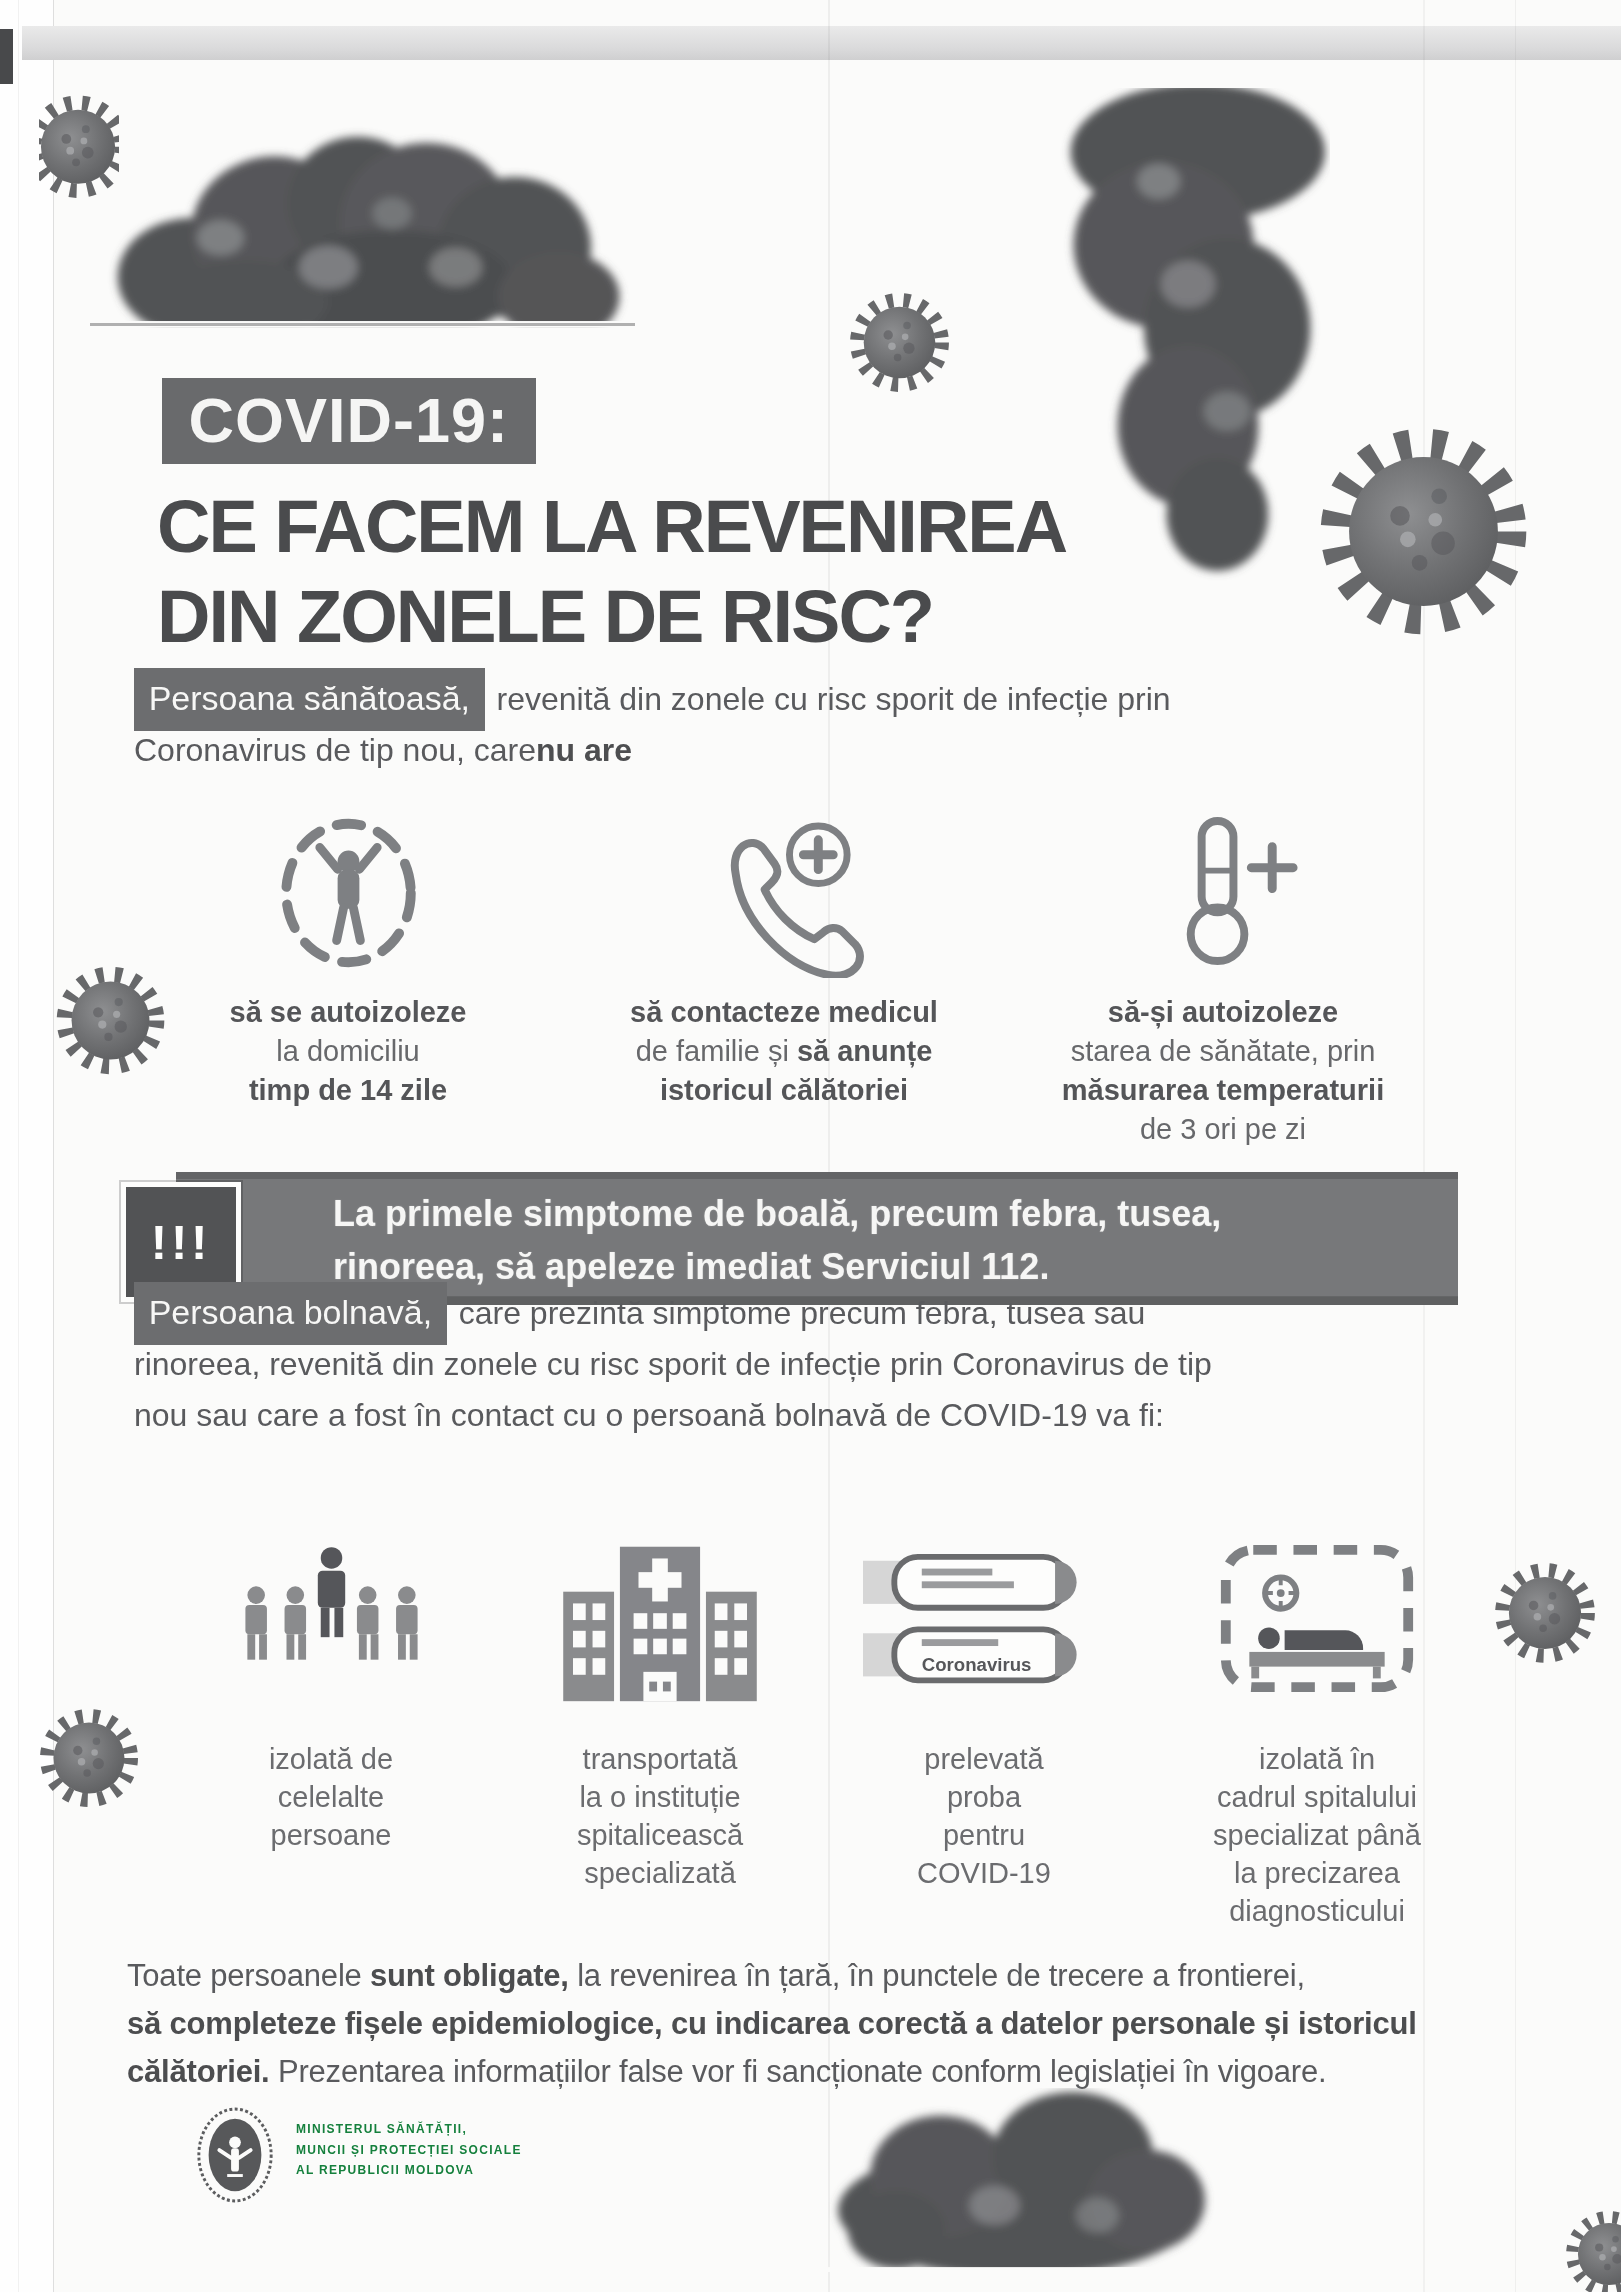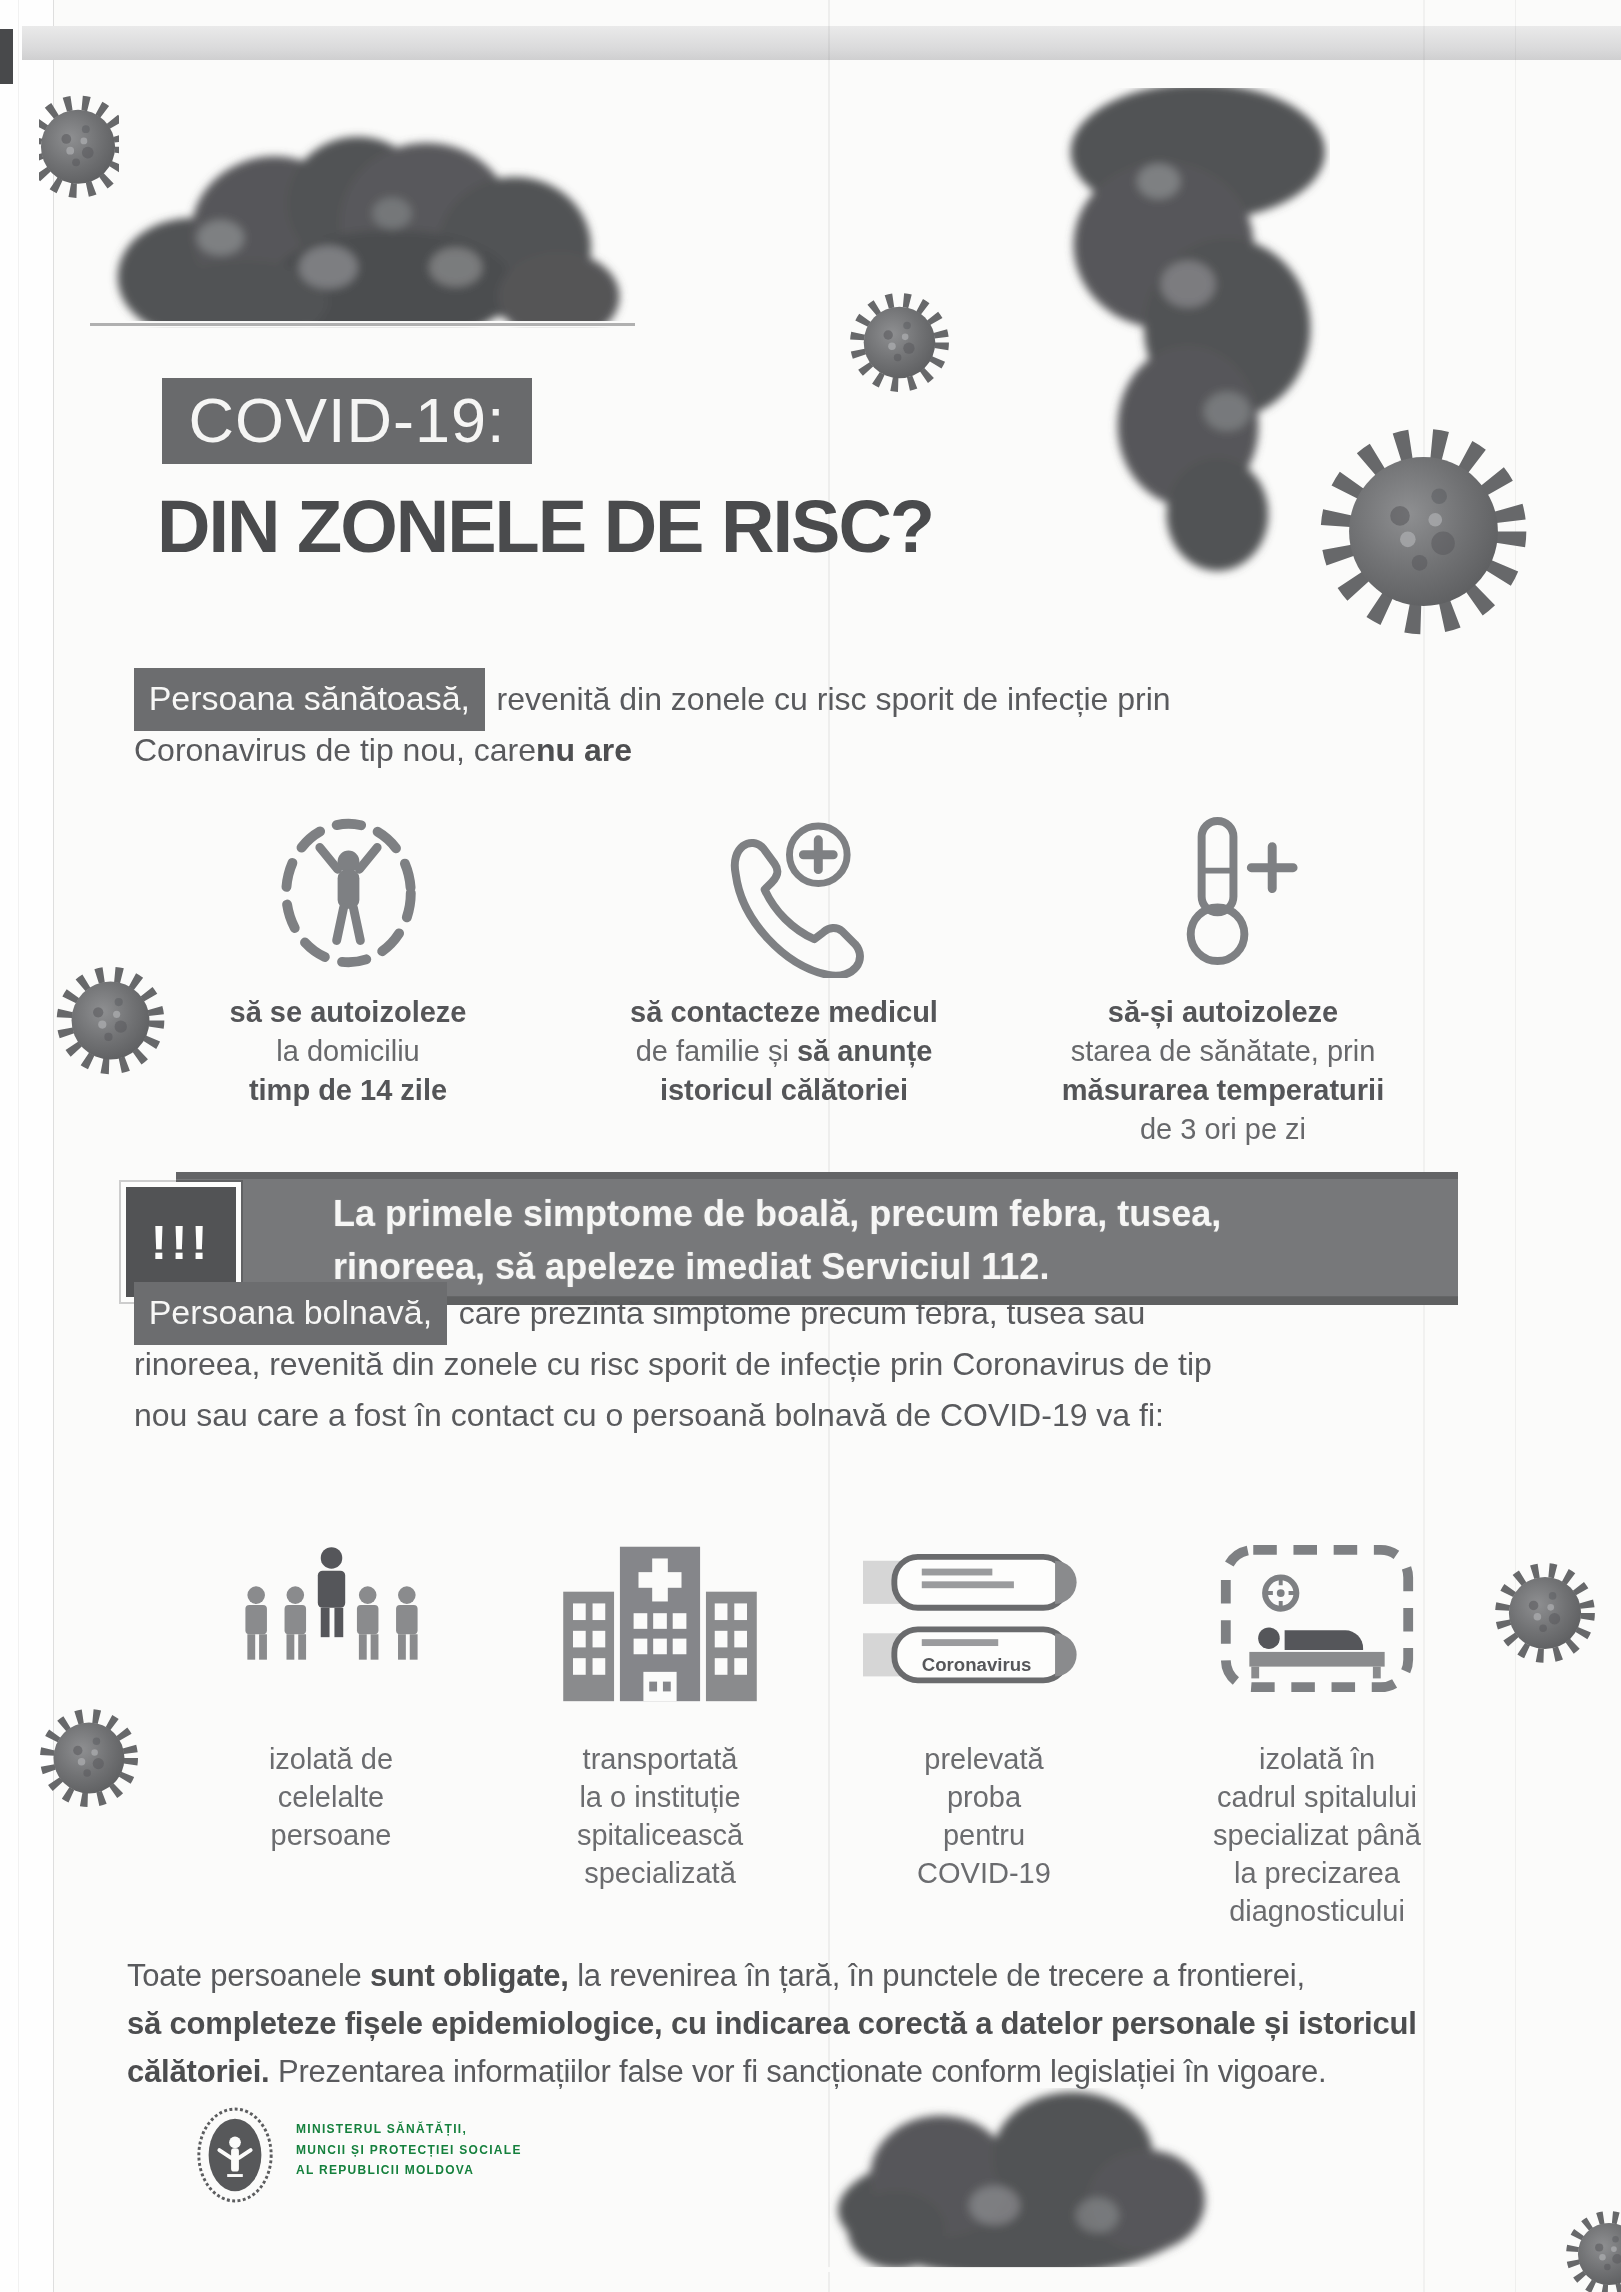--- a/index.html
+++ b/index.html
@@ -15,21 +15,21 @@
   .band-top{left:21.6px;top:25.5px;width:1600px;height:34px;background:linear-gradient(180deg,#eaeaea 0%,#d9d9da 70%,#cfcfd0 100%);}
   .corner-nub{left:0;top:29px;width:12.7px;height:55px;background:#48494b;}
   .shelf-line{left:90px;top:323px;width:545px;height:2.9px;background:#b0b0b0;}
   .crease{top:0;height:2293px;background:rgba(90,90,90,.08);}
   .crease.mid{left:828px;width:2px;}
   .crease.r1{left:1423px;width:2px;background:rgba(90,90,90,.06);}
   .crease.r2{left:1515px;width:1px;background:rgba(90,90,90,.07);}
   
   .covid-badge{
     left:162px;top:378px;background:#696a6c;color:#f5f5f4;
-    font-size:63px;font-weight:400;line-height:1;padding:10.8px 26.5px 12.7px;
+    font-size:63px;font-weight:700;line-height:1;padding:10.8px 26.5px 12.7px;
     letter-spacing:1px;
   }
   .title{left:157px;top:482px;font-size:74px;font-weight:700;letter-spacing:-2px;
     line-height:90px;color:#4a4b4d;white-space:nowrap;}
   
   .para{font-size:32px;line-height:51px;color:#595a5d;}
   .pline{white-space:nowrap;height:51px;display:flex;align-items:center;}
   .inline-badge{
     display:inline-block;background:#6c6d6f;color:#f7f7f6;font-weight:400;
     font-size:34px;padding:4.9px 14.7px 6.9px;margin-right:11.8px;
@@ -166,20 +166,21 @@
     </svg>
   <svg class="abs" style="left:1488px;top:1556px" width="114" height="114" viewBox="0 0 116 116">
       <use href="#vball"></use>
     </svg>
   <svg class="abs" style="left:1560px;top:2205px" width="98" height="98" viewBox="0 0 100 100">
       <use href="#vball"></use>
     </svg>
 
   <div class="abs covid-badge">COVID-19:</div>
   <div class="abs title">
+    <div>CE FACEM LA REVENIREA</div>
     <div>DIN ZONELE DE RISC?</div>
   </div>
 
   <div class="abs para" style="left:134px;top:674px">
     <div class="pline">
       <span class="inline-badge">Persoana sănătoasă,</span>
       <span>revenită din zonele cu risc sporit de infecție prin</span>
     </div>
     <div class="pline">
         <span>Coronavirus de tip nou, care </span>

